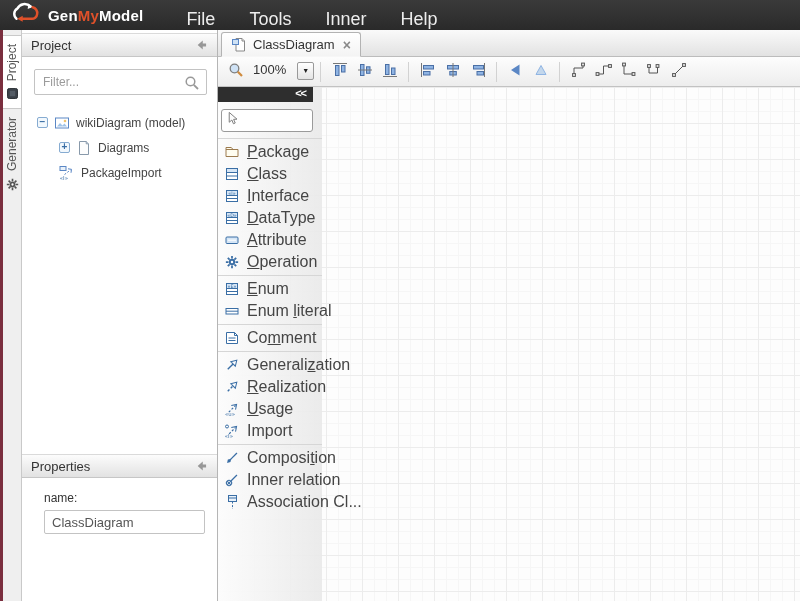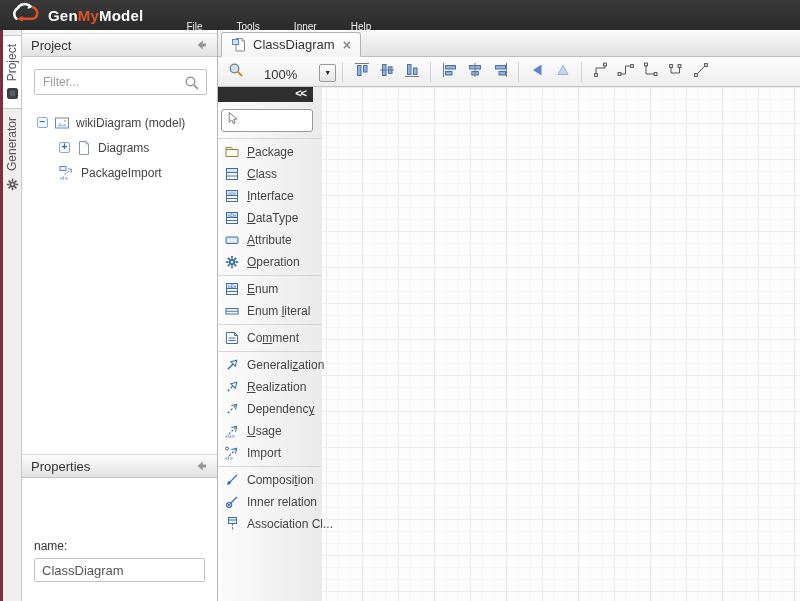--- a/index.html
+++ b/index.html
@@ -9,21 +9,21 @@
     font-family:"Liberation Sans", sans-serif; background:#fff;
     -webkit-font-smoothing:antialiased;
   }
   
   #menubar { position:absolute; left:0; top:0; width:800px; height:30px;
     background:linear-gradient(#3a3a3a,#2a2a2a); display:flex; align-items:center; }
   .logo { display:flex; align-items:center; gap:5px; padding-left:9px; }
   .logo-text { font-size:15px; font-weight:bold; color:#fff; letter-spacing:.2px; }
   .lg-my { color:#e0512a; }
   #menu-items { display:flex; margin-left:26px; height:30px; }
-  .menu-item { color:#ededed; font-size:10px; padding:12px 17px; line-height:30px; cursor:default; }
+  .menu-item { color:#ededed; font-size:18px; padding:4px 17px; line-height:30px; cursor:default; }
   
   #rail { position:absolute; left:0; top:30px; bottom:0; width:22px; background:#efefef;
     border-left:3px solid #7a2e3e; border-right:1px solid #c9c9c9; }
   .rail-tab { width:18px; display:flex; flex-direction:column; align-items:center;
     padding:8px 0 9px 0; cursor:pointer; }
   .rail-tab .vlabel { writing-mode:vertical-rl; transform:rotate(180deg);
     font-size:12px; color:#555; }
   .rail-tab.active { background:#fff; border-top:1px solid #c9c9c9; border-bottom:1px solid #c9c9c9; margin-top:5px; }
   .rail-icon { margin-top:7px; display:inline-flex; }
   
@@ -40,38 +40,38 @@
   .filter-box input::placeholder { color:#9b9b9b; }
   .filter-icon { position:absolute; right:7px; top:6px; }
   #tree { padding-top:7px; }
   .tree-row { display:flex; align-items:center; height:25px; font-size:12px; color:#444; cursor:default; }
   .exp { width:11px; height:11px; border:1px solid #86abd1; background:#f2f8fd; color:#3a6ea5;
     font-size:10px; line-height:8px; text-align:center; border-radius:2px;
     margin-right:6px; flex:none; font-weight:bold; cursor:pointer; }
   .tree-icon { margin-right:6px; flex:none; display:inline-flex; }
   .tree-label { white-space:nowrap; }
   .props-panel { position:absolute; left:0; right:0; bottom:0; height:147px; background:#fff; }
-  .props-body { padding:13px 12px 0 12px;margin-top:48px; }
+  .props-body { padding:13px 12px 0 22px; }
   .props-body label { font-size:12px; color:#333; display:block; margin-bottom:5px; }
   .props-body input { width:100%; height:24px; border:1px solid #c3c3c3; border-radius:2px;
     padding:0 7px; font-size:13px; color:#555; font-family:inherit; outline:none; }
   
   #main { position:absolute; left:218px; right:0; top:30px; bottom:0; }
   .tabbar { height:27px; background:linear-gradient(#fafafa,#e2e2e2);
     border-bottom:1px solid #bcbcbc; display:flex; align-items:flex-end; padding-left:3px; }
   .tab { height:25px; margin-bottom:-1px; display:flex; align-items:center; gap:6px;
     padding:0 9px; background:linear-gradient(#ffffff,#f4f4f4);
     border:1px solid #b3b3b3; border-bottom:1px solid #f7f7f7;
     border-radius:3px 3px 0 0; font-size:13px; color:#333; cursor:default; }
   .tab-icon { display:inline-flex; }
   .tab-close { color:#8a8a8a; font-size:14px; font-weight:bold; margin-left:2px;
     line-height:1; cursor:pointer; }
   .toolbar { height:30px; background:linear-gradient(#fdfdfd,#ededed);
     border-bottom:1px solid #c2c2c2; display:flex; align-items:center; padding-left:10px; }
-  .zoomctl { display:flex; align-items:flex-end; gap:20px; }
+  .zoomctl { display:flex; align-items:flex-start; gap:9px; }
   .zoom-value { font-size:13px; color:#333; }
   .zoom-dd { width:17px; height:18px; border:1px solid #999; border-radius:2px;
     background:linear-gradient(#fff,#e4e4e4); display:flex; align-items:center;
     justify-content:center; padding:0; margin-left:2px; cursor:pointer; }
   .dd-arrow { font-size:7px; color:#222; line-height:1; }
   .tb-sep { width:1px; height:20px; background:#d2d2d2; margin:0 6px; flex:none; }
   .tb-btn { width:25px; height:24px; display:flex; align-items:center; justify-content:center;
     border:0; background:transparent; padding:0; cursor:pointer; }
   
   .canvas { position:absolute; left:0; right:0; top:57px; bottom:0;
@@ -87,21 +87,21 @@
   .palette-header { width:95px; height:15px; background:#2e2e2e; color:#fff;
     text-align:right; font-size:11px; font-weight:bold; line-height:13px;
     padding-right:7px; letter-spacing:-1px; }
   .collapse-lbl { cursor:pointer; }
   .sel-tool { margin:7px 9px 6px 3px; height:23px; border:1px solid #9a9a9a; border-radius:3px;
     background:#fff; display:flex; align-items:center; padding-left:3px; cursor:pointer; }
   .p-sep { border-top:1px solid #d6d6d6; margin:2px 0; }
   .p-item { height:22px; display:flex; align-items:center; padding-left:5px; cursor:pointer; }
   .p-icon { width:17px; height:17px; display:inline-flex; align-items:center;
     justify-content:center; flex:none; }
-  .p-label { margin-left:7px; font-size:12px; color:#454545; white-space:nowrap; }
+  .p-label { margin-left:7px; font-size:16px; color:#454545; white-space:nowrap; }
 </style>
 </head>
 <body>
 
 <div id="app">
 
   <header id="menubar">
     <div class="logo">
       <span class="logo-icon">
         <svg width="34" height="23" viewBox="0 0 36 24">
@@ -455,31 +455,20 @@
                     <polygon points="9.5,4.8 14.8,8 9.5,11.2" fill="#fff" stroke="#3a6ea5"></polygon>
                   </g>
                 </svg>
               </span>
               <span class="p-label"><u>R</u>ealization</span>
             </div>
             <div class="p-item">
               <span class="p-icon">
                 <svg width="16" height="16" viewBox="0 0 16 16">
                   <g transform="rotate(-45 8 8)">
-                    <line x1="2" y1="8" x2="13" y2="8" stroke="#3a6ea5" stroke-width="1.2" stroke-dasharray="2.4 1.8"></line>
-                    <polyline points="10,5 14.5,8 10,11" fill="none" stroke="#3a6ea5"></polyline>
-                  </g>
-                </svg>
-              </span>
-              <span class="p-label">Dependenc<u>y</u></span>
-            </div>
-            <div class="p-item">
-              <span class="p-icon">
-                <svg width="16" height="16" viewBox="0 0 16 16">
-                  <g transform="rotate(-45 8 8)">
                     <line x1="3.5" y1="8" x2="13" y2="8" stroke="#3a6ea5" stroke-width="1.2" stroke-dasharray="2.2 1.7"></line>
                     <polyline points="10,5 14.5,8 10,11" fill="none" stroke="#3a6ea5"></polyline>
                   </g>
                   <text x="1" y="14.8" font-size="5.4" fill="#3a6ea5" font-family="'DejaVu Sans',sans-serif">«u»</text>
                 </svg>
               </span>
               <span class="p-label"><u>U</u>sage</span>
             </div>
             <div class="p-item">
               <span class="p-icon">

